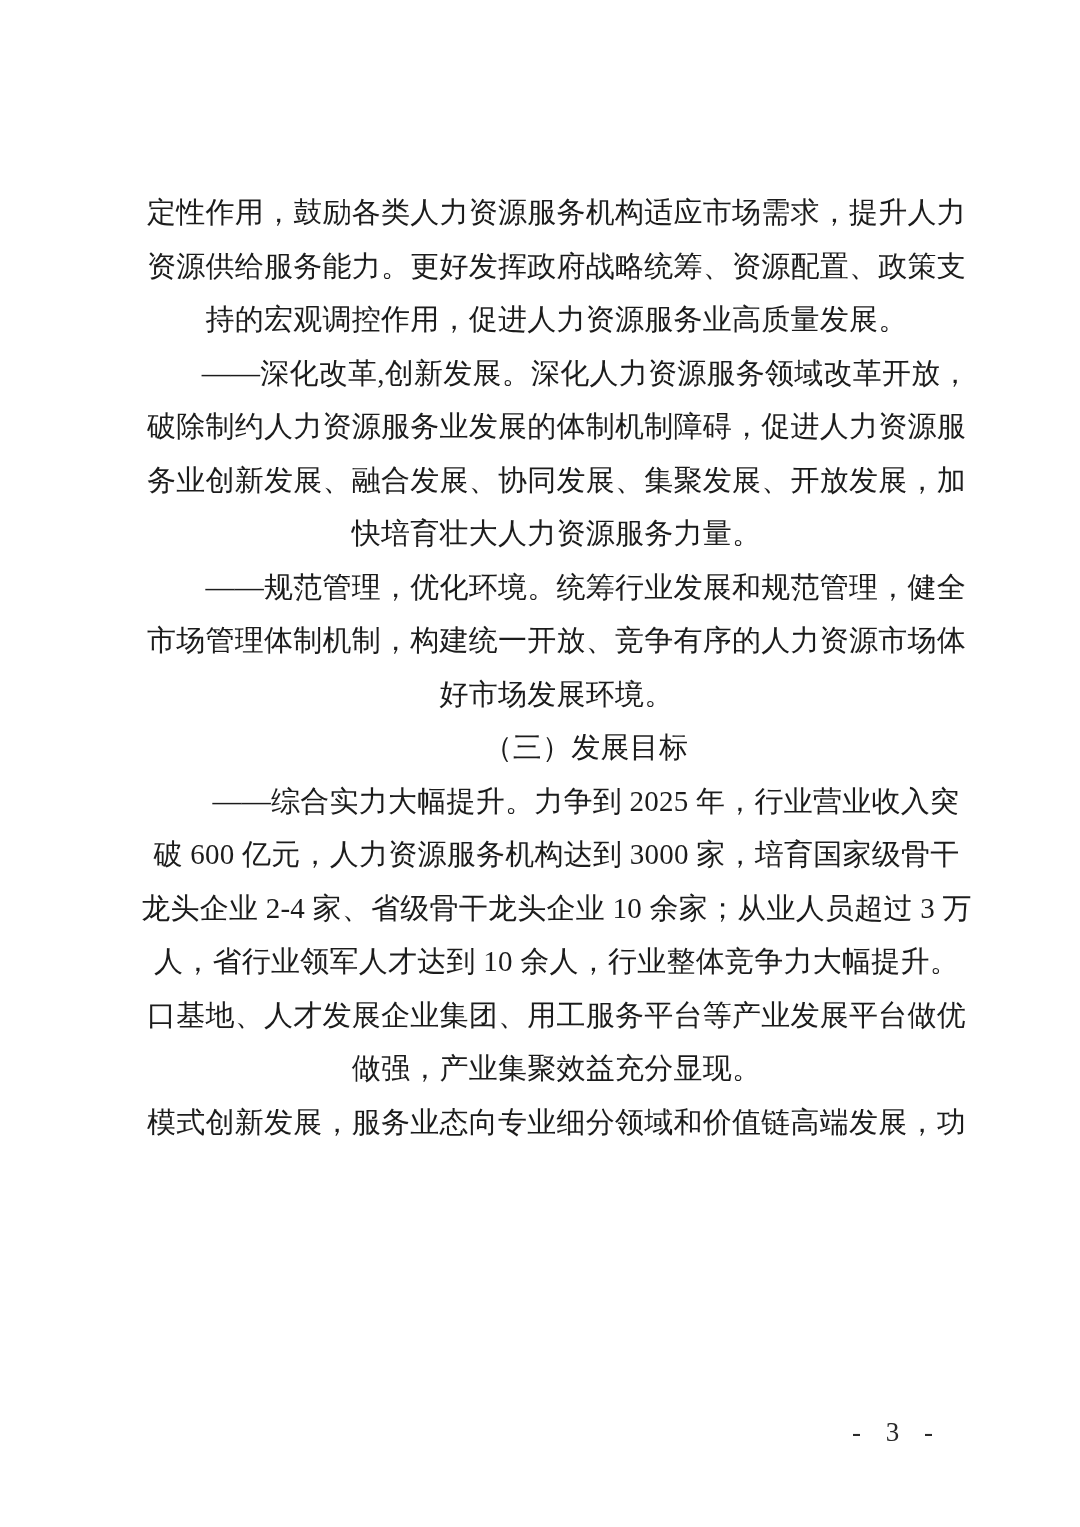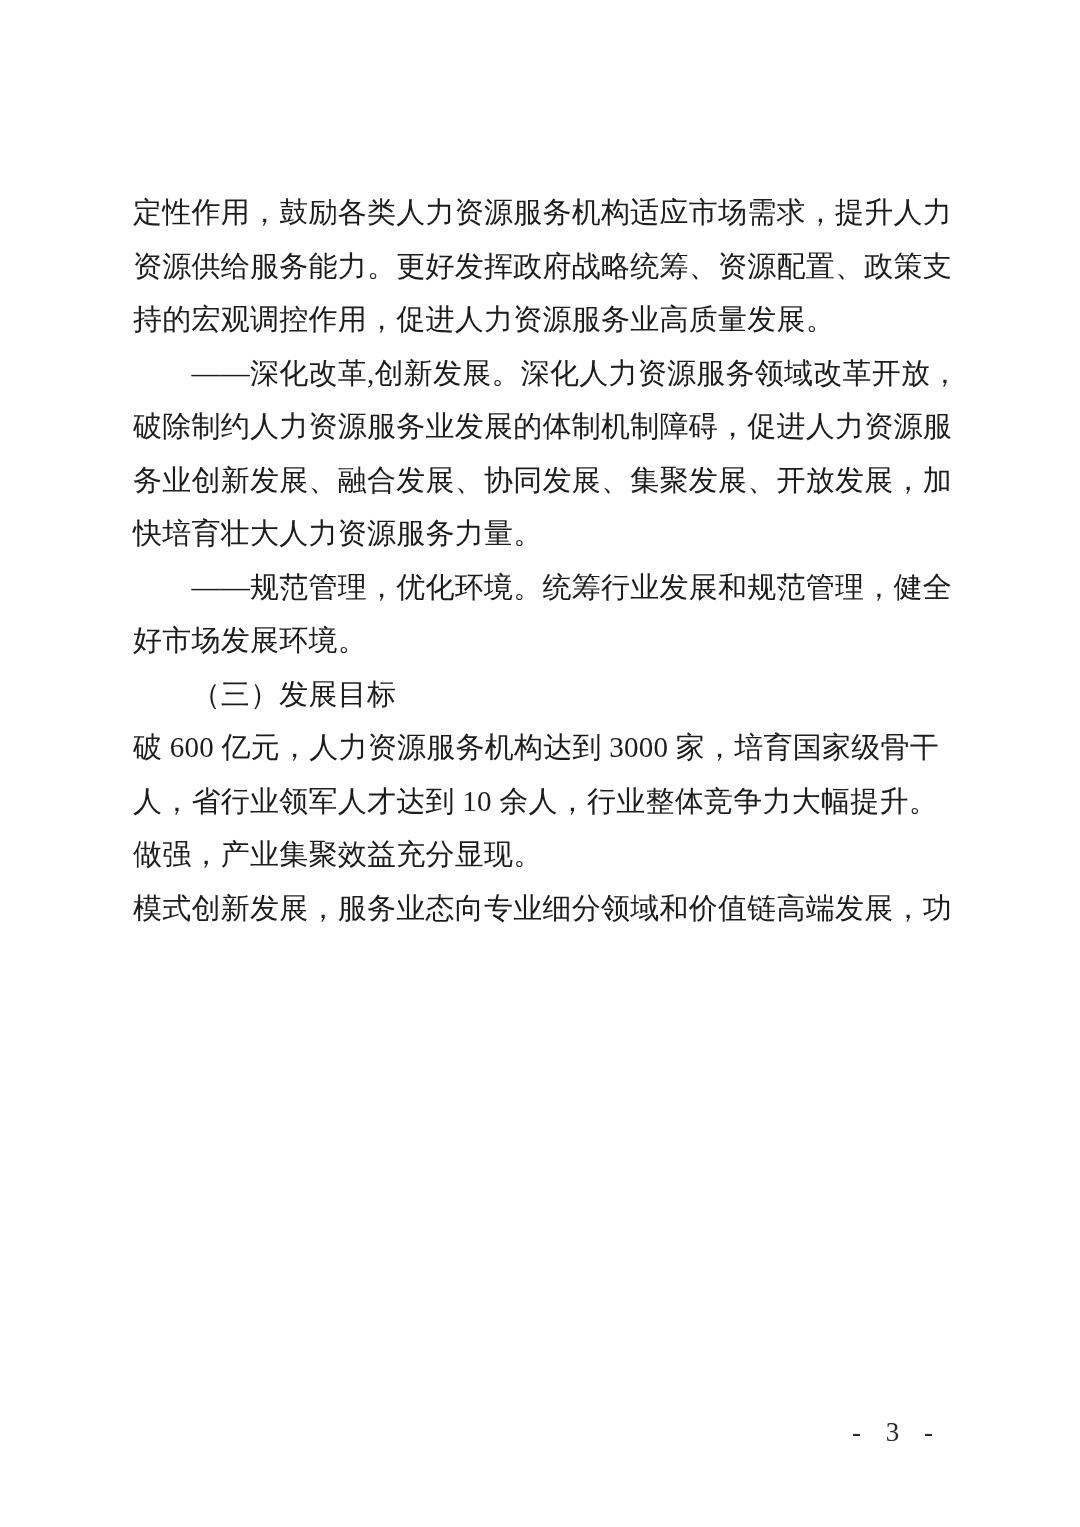--- a/index.html
+++ b/index.html
@@ -22,20 +22,21 @@
     top: 186px;
     width: 847px;
   }
   .para { margin: 0; padding: 0; }
   .line {
     white-space: nowrap;
     font-size: 29px;
     line-height: 53.5px;
     letter-spacing: 0.25px;
     font-weight: 400;
+    text-align: center;
   }
   .para.heading .line {
     font-weight: 400;
   }
   .page-number {
     position: absolute;
     top: 1414px;
     right: 142px;
     font-size: 27px;
     line-height: 36px;
@@ -56,30 +57,34 @@
         <div class="line">持的宏观调控作用，促进人力资源服务业高质量发展。</div>
       </div>
       <div class="para body">
         <div class="line">　　——深化改革,创新发展。深化人力资源服务领域改革开放，</div>
         <div class="line">破除制约人力资源服务业发展的体制机制障碍，促进人力资源服</div>
         <div class="line">务业创新发展、融合发展、协同发展、集聚发展、开放发展，加</div>
         <div class="line">快培育壮大人力资源服务力量。</div>
       </div>
       <div class="para body">
         <div class="line">　　——规范管理，优化环境。统筹行业发展和规范管理，健全</div>
+        <div class="line">市场管理体制机制，构建统一开放、竞争有序的人力资源市场体</div>
         <div class="line">好市场发展环境。</div>
       </div>
       <div class="para heading">
         <div class="line">　　（三）发展目标</div>
       </div>
       <div class="para body">
+        <div class="line">　　——综合实力大幅提升。力争到 2025 年，行业营业收入突</div>
         <div class="line">破 600 亿元，人力资源服务机构达到 3000 家，培育国家级骨干</div>
+        <div class="line">龙头企业 2-4 家、省级骨干龙头企业 10 余家；从业人员超过 3 万</div>
         <div class="line">人，省行业领军人才达到 10 余人，行业整体竞争力大幅提升。</div>
       </div>
       <div class="para body">
+        <div class="line">口基地、人才发展企业集团、用工服务平台等产业发展平台做优</div>
         <div class="line">做强，产业集聚效益充分显现。</div>
       </div>
       <div class="para body">
         <div class="line">模式创新发展，服务业态向专业细分领域和价值链高端发展，功</div>
       </div>
     </main>
   <div class="page-number">- 3 -</div>
 </div>
 
 </body></html>

